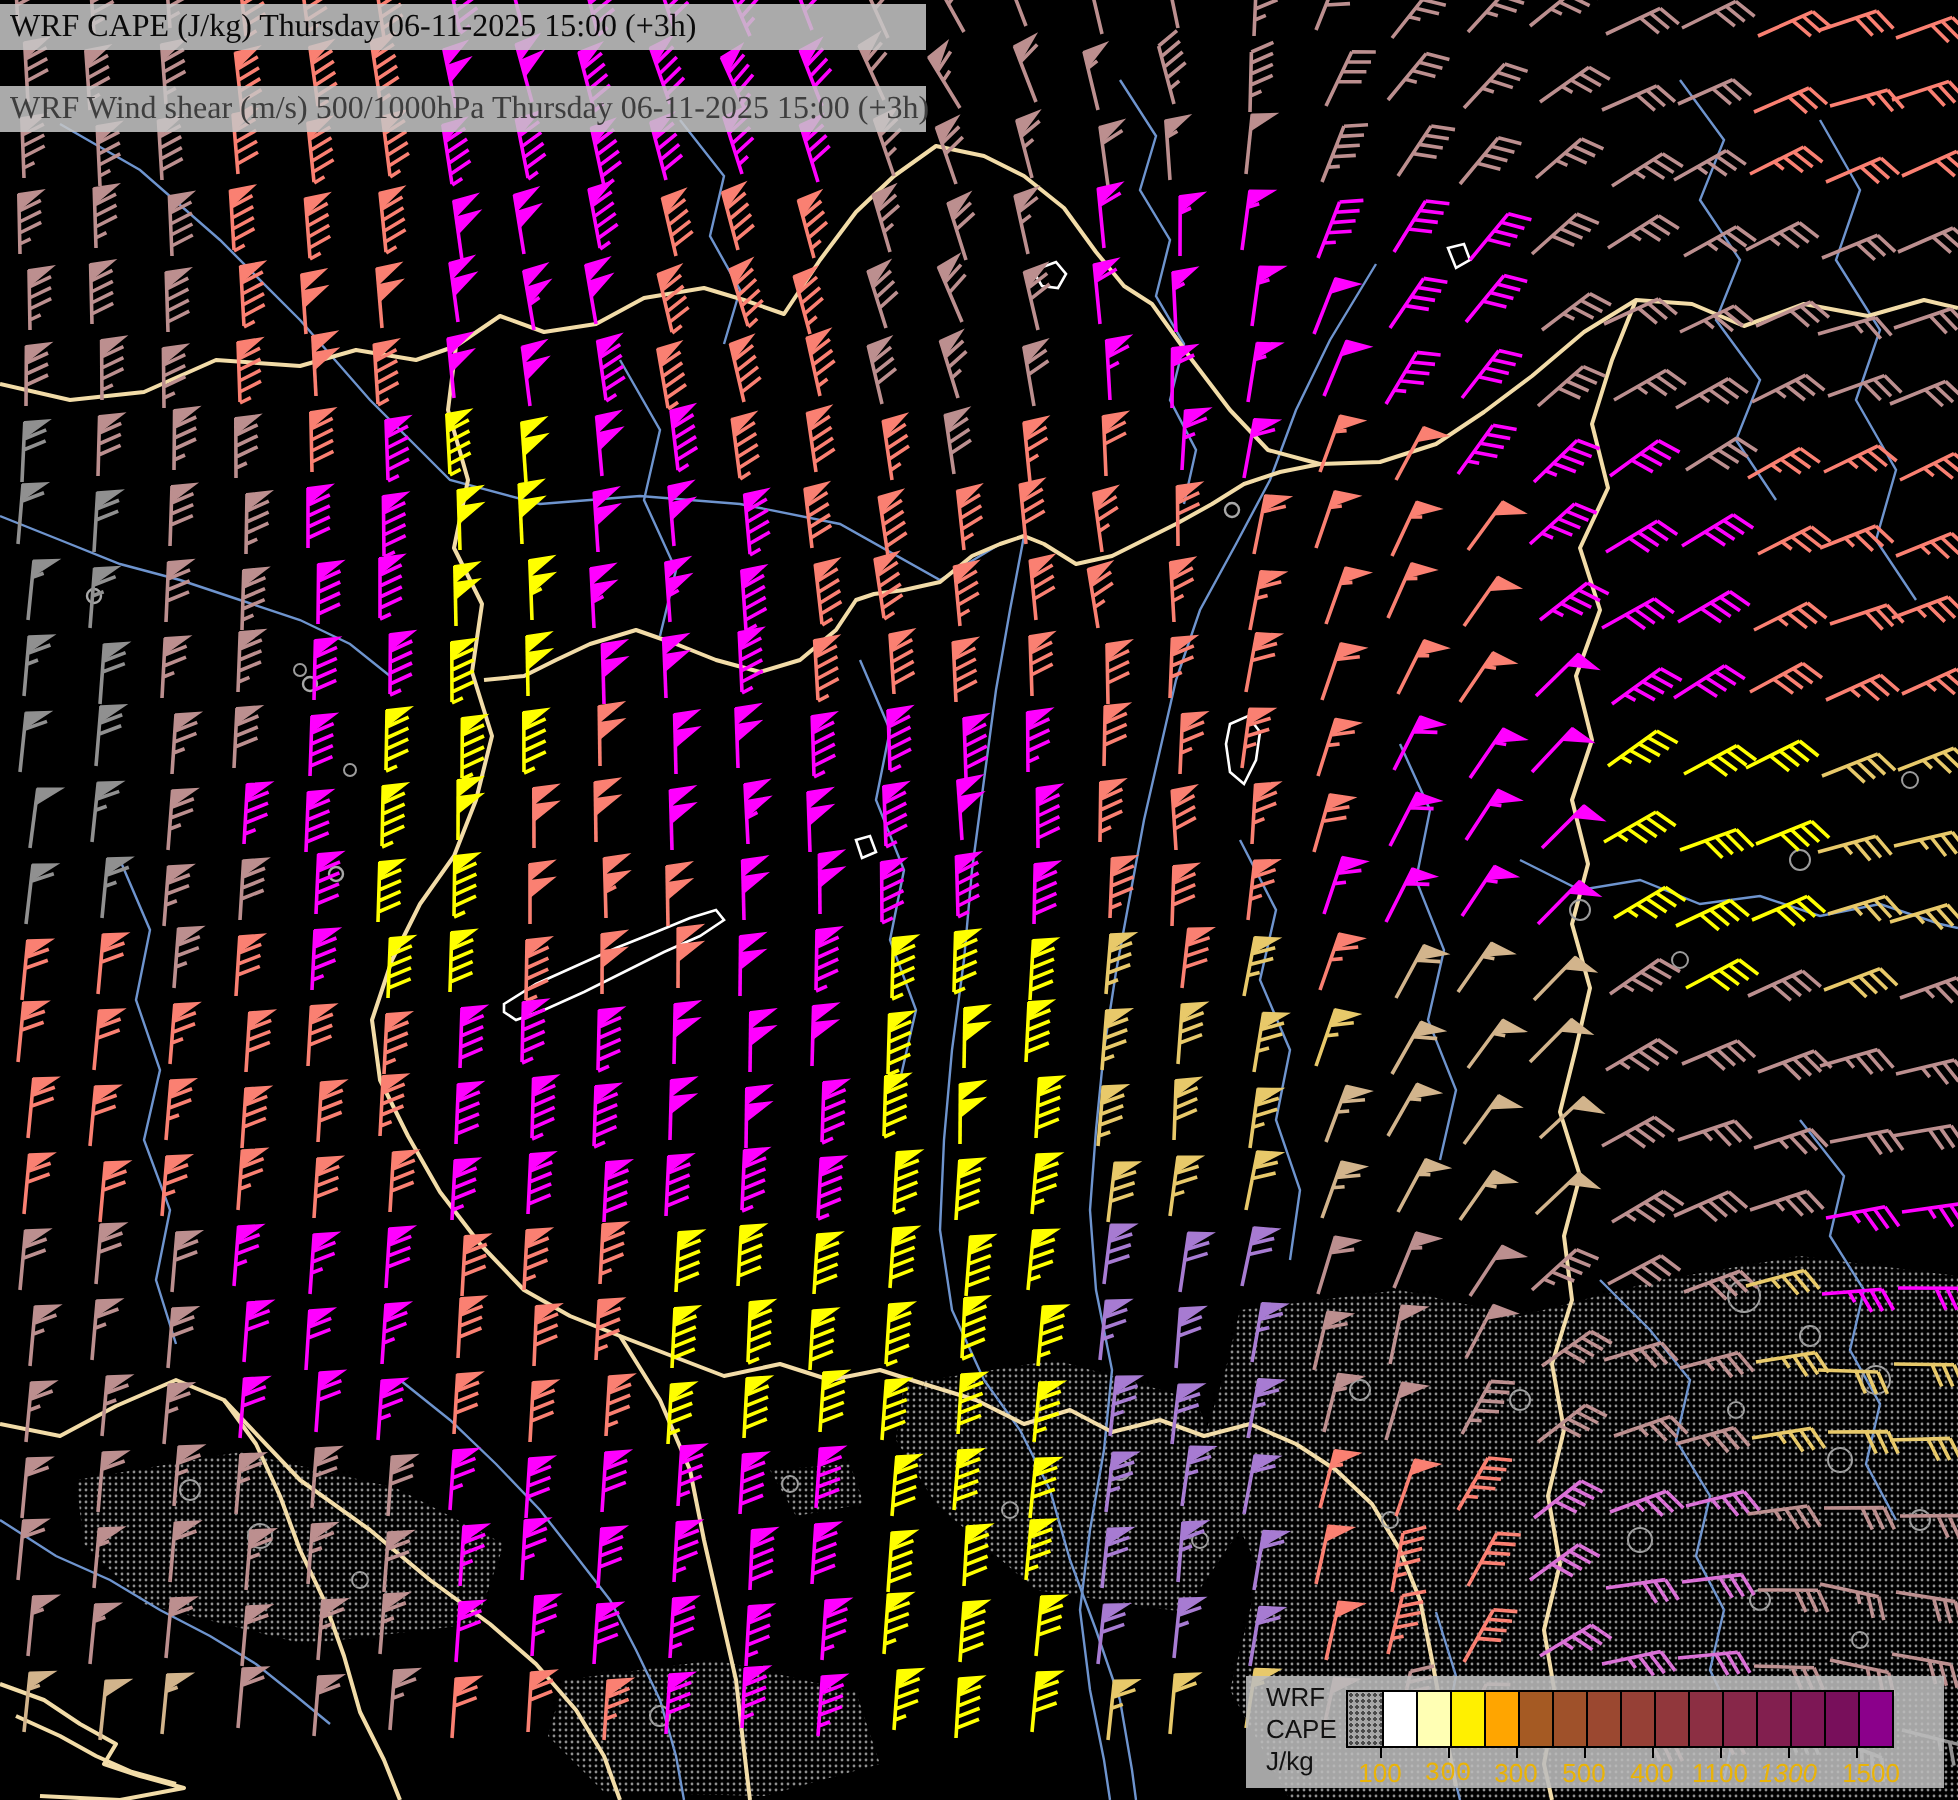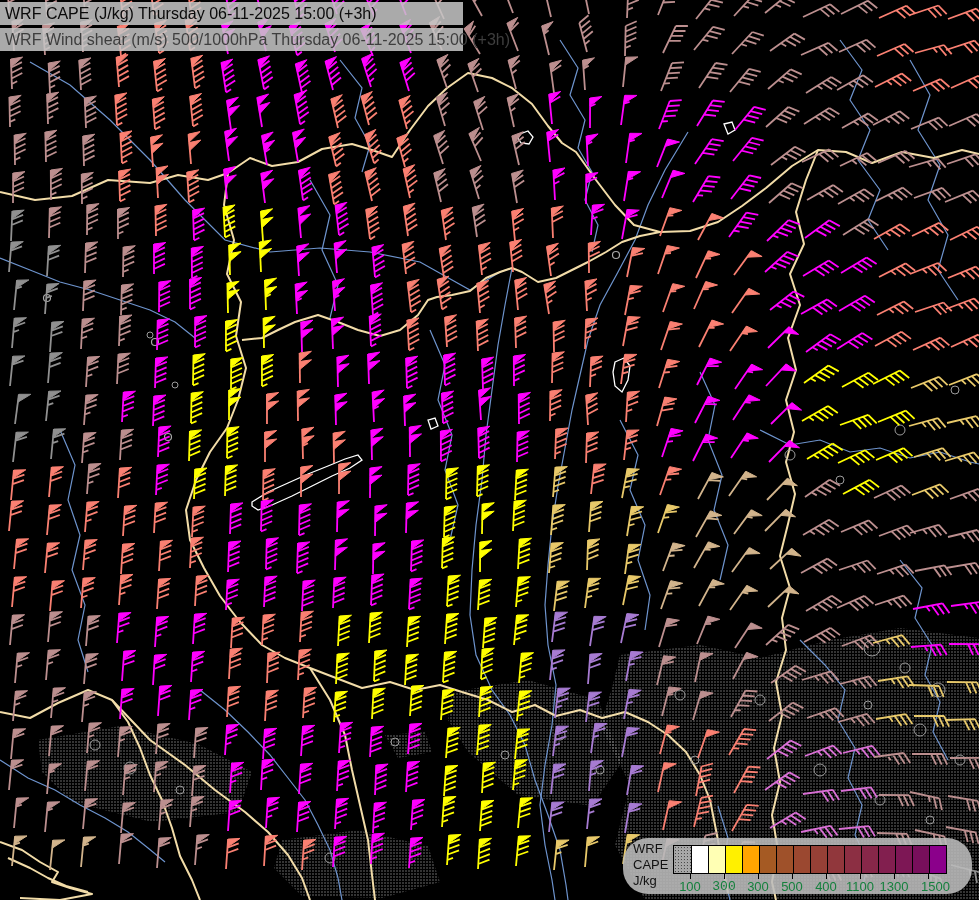--- a/index.html
+++ b/index.html
@@ -1,34 +1,34 @@
 <!DOCTYPE html>
 <html><head>
 <meta charset="utf-8">
 <style>
   html,body{margin:0;padding:0;background:#000;}
   .stage{position:relative;width:979px;height:900px;background:#000;overflow:hidden;
          font-family:"Liberation Sans",sans-serif;}
   svg{position:absolute;left:0;top:0;}
   .titlebox{position:absolute;left:0;top:2px;z-index:5;}
   .titlebox .t1,.titlebox .t2{width:452px;background:rgba(198,198,198,0.86);
-      padding:2px 6px 2px 5px;font-size:16px;line-height:19px;white-space:nowrap;}
+      padding:2px 6px 2px 5px;font-size:16px;line-height:19px;white-space:nowrap;font-family:Liberation Serif, serif;}
   .titlebox .t1{color:#0a0a0a;}
-  .titlebox .t2{color:#3e3e3e;margin-top:3px;}
+  .titlebox .t2{color:#3e3e3e;margin-top:18px;}
   .legend{position:absolute;left:623px;top:838px;width:349px;height:56px;
-      background:rgba(188,188,188,0.88);z-index:5;border-radius:25px;}
+      background:rgba(188,188,188,0.88);z-index:5;}
   .leglabels{position:absolute;left:10px;top:3px;font-size:13px;color:#111;line-height:16px;}
   .legbar{position:absolute;left:50px;top:7px;height:27px;display:flex;border:1px solid #000;}
   .legcell{width:17px;height:27px;border-left:1px solid #000;box-sizing:border-box;}
   .legcell:first-child{border-left:none;}
   .stipple-cell{background-image:radial-gradient(#4a4a4a 0.8px, transparent 0.9px);
       background-size:3px 3px;}
   .legtick{position:absolute;width:1px;height:6px;background:#000;top:35px;}
   .legticklabel{position:absolute;top:41px;width:44px;margin-left:-22px;text-align:center;
-      font-size:13px;color:#15803d;}
+      font-size:13px;color:#eab308;}
 </style>
 </head>
 <body>
 
 <div class="stage">
   <svg id="map" width="979" height="900">
       <defs>
         <pattern id="stip" patternUnits="userSpaceOnUse" width="3" height="3">
           <circle cx="1" cy="1" r="0.7" fill="#8f8f8f"></circle>
         </pattern>
@@ -2568,18 +2568,18 @@
         <div class="legticklabel" style="left: 101px; font-family: Liberation Mono, monospace;">300</div>
         <div class="legtick" style="left: 135px;"></div>
         <div class="legticklabel" style="left: 135px;">300</div>
         <div class="legtick" style="left: 169px;"></div>
         <div class="legticklabel" style="left: 169px;">500</div>
         <div class="legtick" style="left: 203px;"></div>
         <div class="legticklabel" style="left: 203px;">400</div>
         <div class="legtick" style="left: 237px;"></div>
         <div class="legticklabel" style="left: 237px;">1100</div>
         <div class="legtick" style="left: 271px;"></div>
-        <div class="legticklabel" style="left: 271px;">1300</div>
+        <div class="legticklabel" style="left: 271px; font-style: italic;">1300</div>
         <div class="legtick" style="left: 305px;"></div>
         <div class="legticklabel" style="left: 305px; text-align: right;">1500</div>
       </div>
   </div>
 </div>
 
 </body></html>

